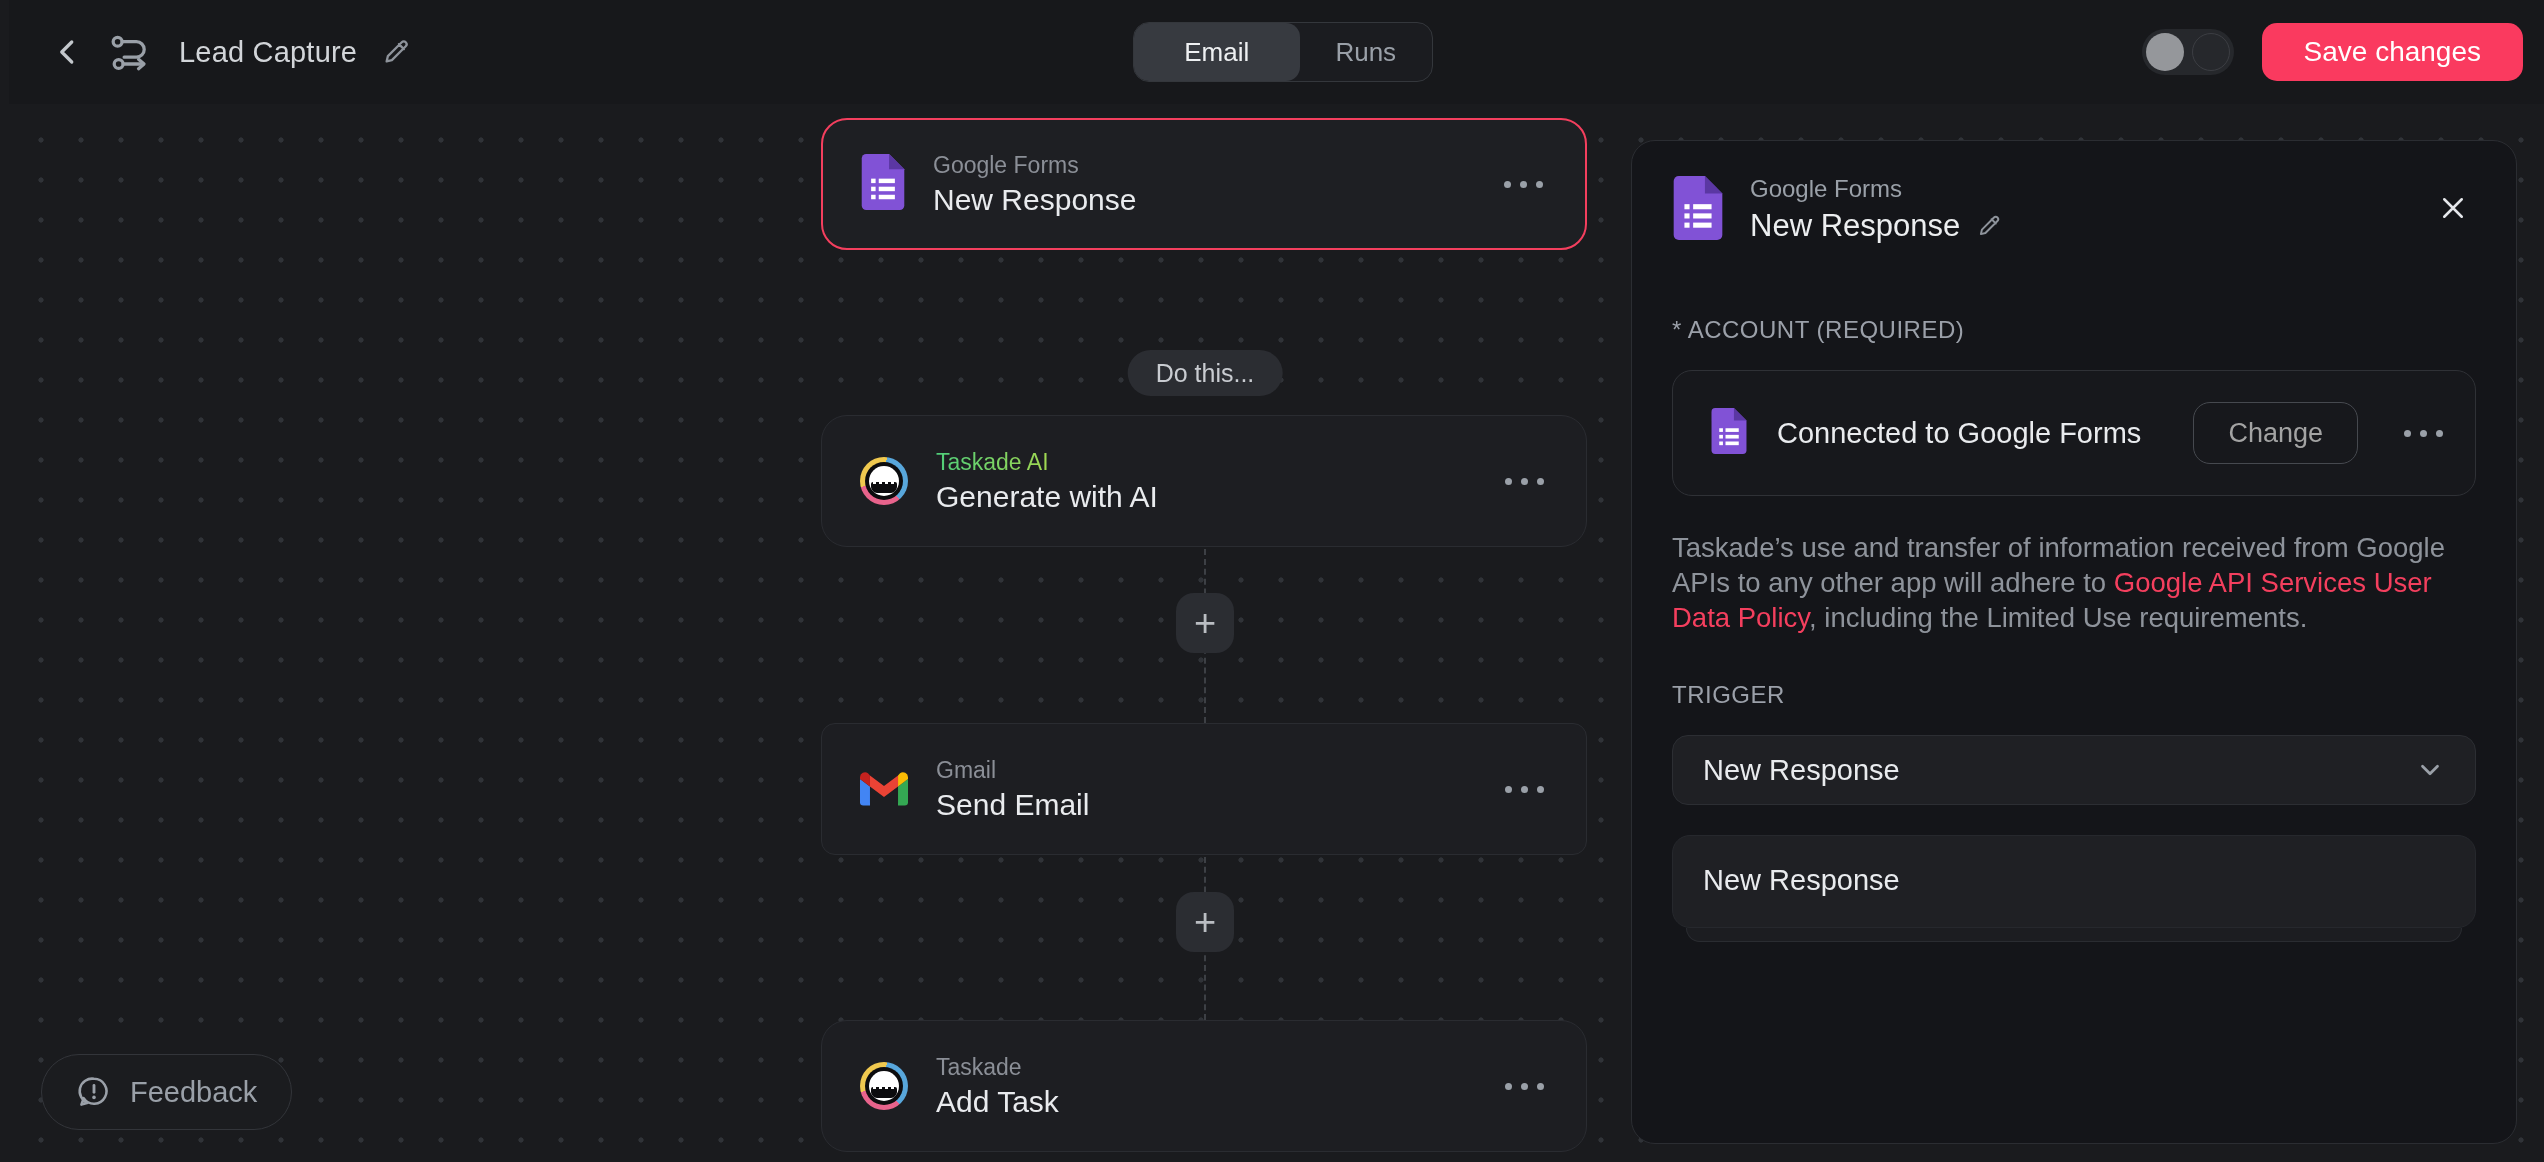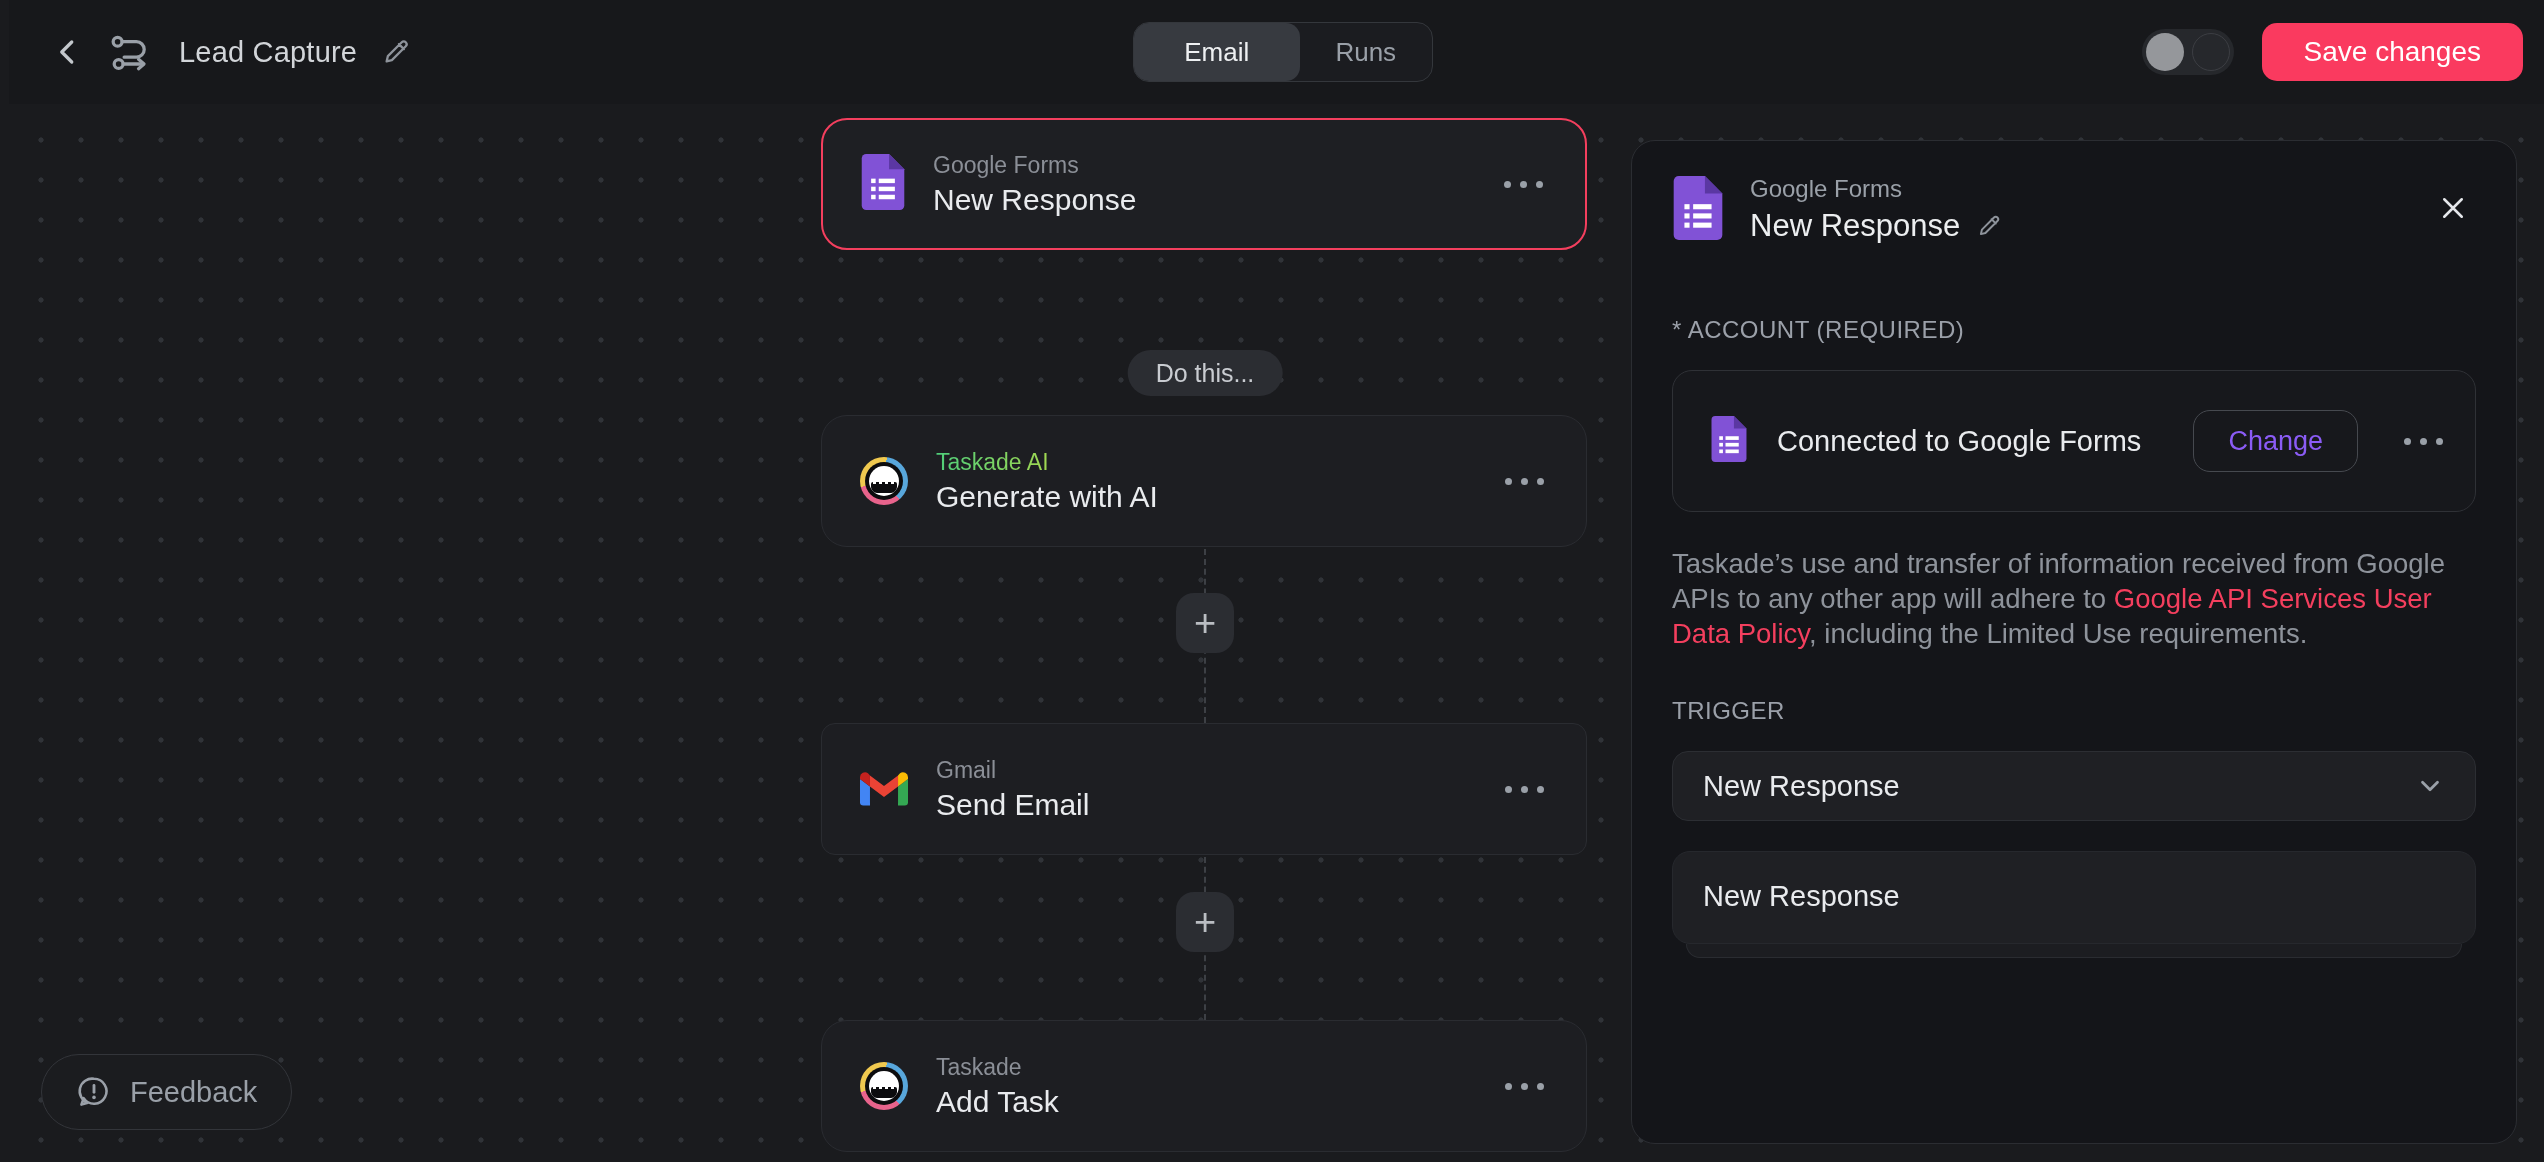--- a/index.html
+++ b/index.html
@@ -75,25 +75,25 @@
   .panel { position:absolute; left:1622px; top:36px; width:886px; height:1004px;
            background:#141519; border:1px solid #2b2d32; border-radius:24px; padding:0 40px; }
   .panel-head { display:flex; align-items:center; margin-top:34px; gap:26px; }
   .panel-texts { display:flex; flex-direction:column; gap:5px; }
   .panel-app { font-size:24px; color:#9aa0a8; }
   .panel-action-row { display:flex; align-items:center; gap:16px; }
   .panel-action { font-size:31px; color:#eceef0; }
   .close-btn { margin-left:auto; background:none; border:none; cursor:pointer; padding:8px; }
 
   .sec-label { margin-top:72px; font-size:24px; color:#9ba0a9; letter-spacing:.5px; }
-  .account-card { margin-top:26px; height:142px; border:1px solid #2f3136; border-radius:20px;
+  .account-card { margin-top:26px; height:126px; border:1px solid #2f3136; border-radius:20px;
                   background:#17181c; display:flex; align-items:center; padding:0 30px 0 38px; gap:30px; }
   .account-text { font-size:29px; color:#e9ebee; flex:1; }
   .change-btn { height:62px; padding:0 34px; background:transparent; border:1.5px solid #46494f;
-                border-radius:17px; color:#8b5cf6; font-size:27px; cursor:pointer; font-family:inherit; }
+                border-radius:17px; color:#a3a3a3; font-size:27px; cursor:pointer; font-family:inherit; }
 
   .disclaimer { margin-top:34px; font-size:27.5px; line-height:35px; color:#8e939b; }
   .disclaimer a { color:#f43f5e; text-decoration:none; cursor:pointer; }
 
   .trigger-label { margin-top:46px; font-size:24px; color:#9ba0a9; letter-spacing:.5px; }
   .select { margin-top:26px; height:70px; background:#1f2024; border:1px solid #2c2e33; border-radius:16px;
             display:flex; align-items:center; padding:0 30px; cursor:pointer; }
   .select-value { font-size:29px; color:#e9ebee; }
   .select svg { margin-left:auto; }
 

